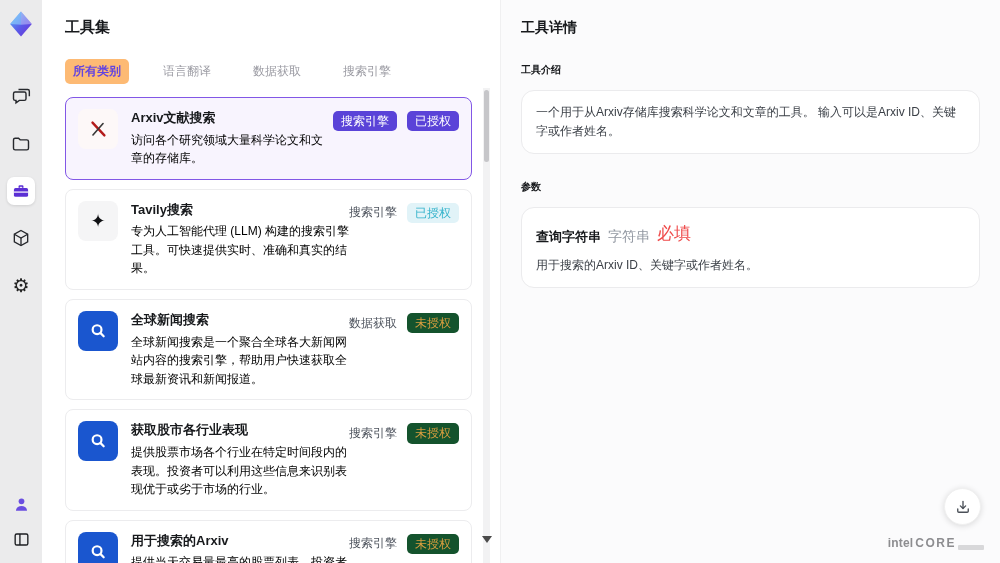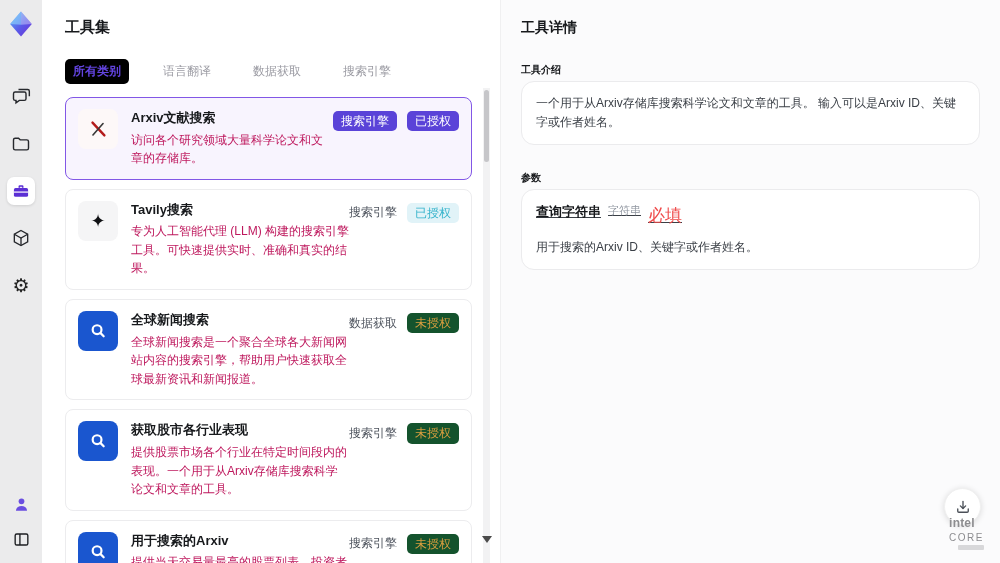--- a/index.html
+++ b/index.html
@@ -25,39 +25,39 @@
   .gear-glyph { font-size:19px; line-height:1; color:#222; }
 
   
   .list-panel {
     position:absolute; left:42px; top:0; width:458px; height:563px;
     background:#ffffff; padding:18px 28px 4px 23px;
   }
   .list-title { font-size:15px; font-weight:bold; color:#17191c; }
   .tabs { display:flex; align-items:center; gap:26px; margin-top:22px; }
   .tab { font-size:12px; color:#9b9ba3; cursor:pointer; padding:4px 8px; border-radius:5px; }
-  .tab.active { color:#6344e0; background:#000000; font-weight:bold; }
+  .tab.active { color:#6344e0; background:#fdba74; font-weight:bold; }
 
   .cards { margin-top:13px; }
   .card {
     display:flex; align-items:flex-start; background:#ffffff;
     border:1px solid #ececee; border-radius:8px; padding:11px 12px;
     margin-bottom:9px; cursor:pointer;
   }
   .card.selected { border:1.5px solid #8257e6; background:#f8f4fe; }
   .card-icon {
     width:40px; height:40px; border-radius:8px; flex:0 0 40px;
     display:flex; align-items:center; justify-content:center; background:#f5f5f6;
   }
   .card-icon.arxiv { background:#fdf8f8; }
   .card-icon.blue { background:#1a56cf; }
   .card-icon .star-glyph { font-size:18px; color:#101114; line-height:1; }
   .card-body { margin-left:13px; flex:1; min-width:0; }
   .card-name { font-size:13px; font-weight:bold; color:#17191c; line-height:1.35; }
-  .card-desc { margin-top:4px; font-size:12px; color:#be185d; line-height:1.55; max-width:280px; }
+  .card-desc { margin-top:4px; font-size:12px; color:#000000; line-height:1.55; max-width:280px; }
   .card-side { display:flex; align-items:center; gap:10px; white-space:nowrap; margin-top:2px; }
   .cat-text { font-size:12px; color:#4e545e; }
   .pill { font-size:12px; padding:3px 8px; border-radius:5px; line-height:1.2; }
   .pill.purple { background:#5a43d8; color:#ffffff; }
   .pill.ok { background:#e1f3f8; color:#35b3cb; }
   .pill.no { background:#14532d; color:#d99e3f; }
 
   
   .scrollbar { position:absolute; left:483px; top:88px; width:7px; height:475px; background:#f2f2f3; }
   .scroll-thumb { position:absolute; left:1px; top:2px; width:5px; height:72px; background:#c6c6c9; border-radius:3px; }
@@ -67,38 +67,38 @@
   }
 
   
   .detail-panel {
     position:absolute; left:500px; top:0; width:500px; height:563px;
     background:#fbfbfc; border-left:1px solid #f0f0f1; padding:19px 20px 0 20px;
   }
   .detail-title { font-size:14px; font-weight:bold; color:#17191c; }
   .section-title { font-size:10px; font-weight:bold; color:#17191c; margin-top:26px; }
   .detail-box {
-    margin-top:4px; background:#ffffff; border:1px solid #ebebed; border-radius:13px;
+    margin-top:13px; background:#ffffff; border:1px solid #ebebed; border-radius:13px;
     padding:12px 14px; font-size:12px; color:#3a3f46; line-height:1.6;
   }
-  .param-head { display:flex; align-items:flex-start; gap:7px;text-decoration:underline; }
+  .param-head { display:flex; align-items:flex-end; gap:7px; }
   .param-name { font-size:13px; font-weight:bold; color:#17191c; }
-  .param-type { font-size:11px; color:#9096a0; }
+  .param-type { font-size:14px; color:#9096a0; }
   .param-required { font-size:17px; color:#ef4b4b; }
   .param-desc { margin-top:8px; font-size:12px; color:#3a3f46; }
 
   
   .fab {
     position:absolute; right:19px; bottom:38px; width:37px; height:37px; border-radius:50%;
     background:#ffffff; box-shadow:0 1px 6px rgba(0,0,0,.14); border:1px solid #f0f0f0;
     display:flex; align-items:center; justify-content:center; cursor:pointer;
   }
-  .brand { position:absolute; right:16px; bottom:13px; display:flex; align-items:baseline; gap:2px; color:#8d8d90;flex-direction:column; }
+  .brand { position:absolute; right:16px; bottom:13px; display:flex; align-items:baseline; gap:2px; color:#8d8d90; }
   .brand-intel { font-size:12px; font-weight:bold; letter-spacing:.2px; }
-  .brand-core { font-size:10px; letter-spacing:1.5px; font-weight:normal; }
+  .brand-core { font-size:12px; letter-spacing:1.5px; font-weight:bold; }
   .brand-sub { width:26px; height:5px; background:#d8d8da; border-radius:1px; align-self:flex-end; }
 
   svg { display:block; }
 </style>
 </head>
 <body>
 
 <div class="rail">
   <div class="rail-logo">
     <svg width="30" height="30" viewBox="0 0 36 36">
@@ -224,21 +224,21 @@
 
     <div class="card">
       <div class="card-icon blue">
         <svg width="22" height="22" viewBox="0 0 24 24" fill="none" stroke="#ffffff" stroke-width="2.4" stroke-linecap="round">
           <circle cx="11" cy="10.5" r="4.8"></circle>
           <line x1="14.8" y1="14.3" x2="18.2" y2="17.7"></line>
         </svg>
       </div>
       <div class="card-body">
         <div class="card-name">获取股市各行业表现</div>
-        <div class="card-desc">提供股票市场各个行业在特定时间段内的表现。一个用于从Arxiv存储库搜索科学论文和文章的工具。</div>
+        <div class="card-desc">提供股票市场各个行业在特定时间段内的表现。投资者可以利用这些信息来识别表现优于或劣于市场的行业。</div>
       </div>
       <div class="card-side">
         <span class="cat-text">搜索引擎</span>
         <span class="pill no">未授权</span>
       </div>
     </div>
 
     <div class="card">
       <div class="card-icon blue">
         <svg width="22" height="22" viewBox="0 0 24 24" fill="none" stroke="#ffffff" stroke-width="2.4" stroke-linecap="round">

